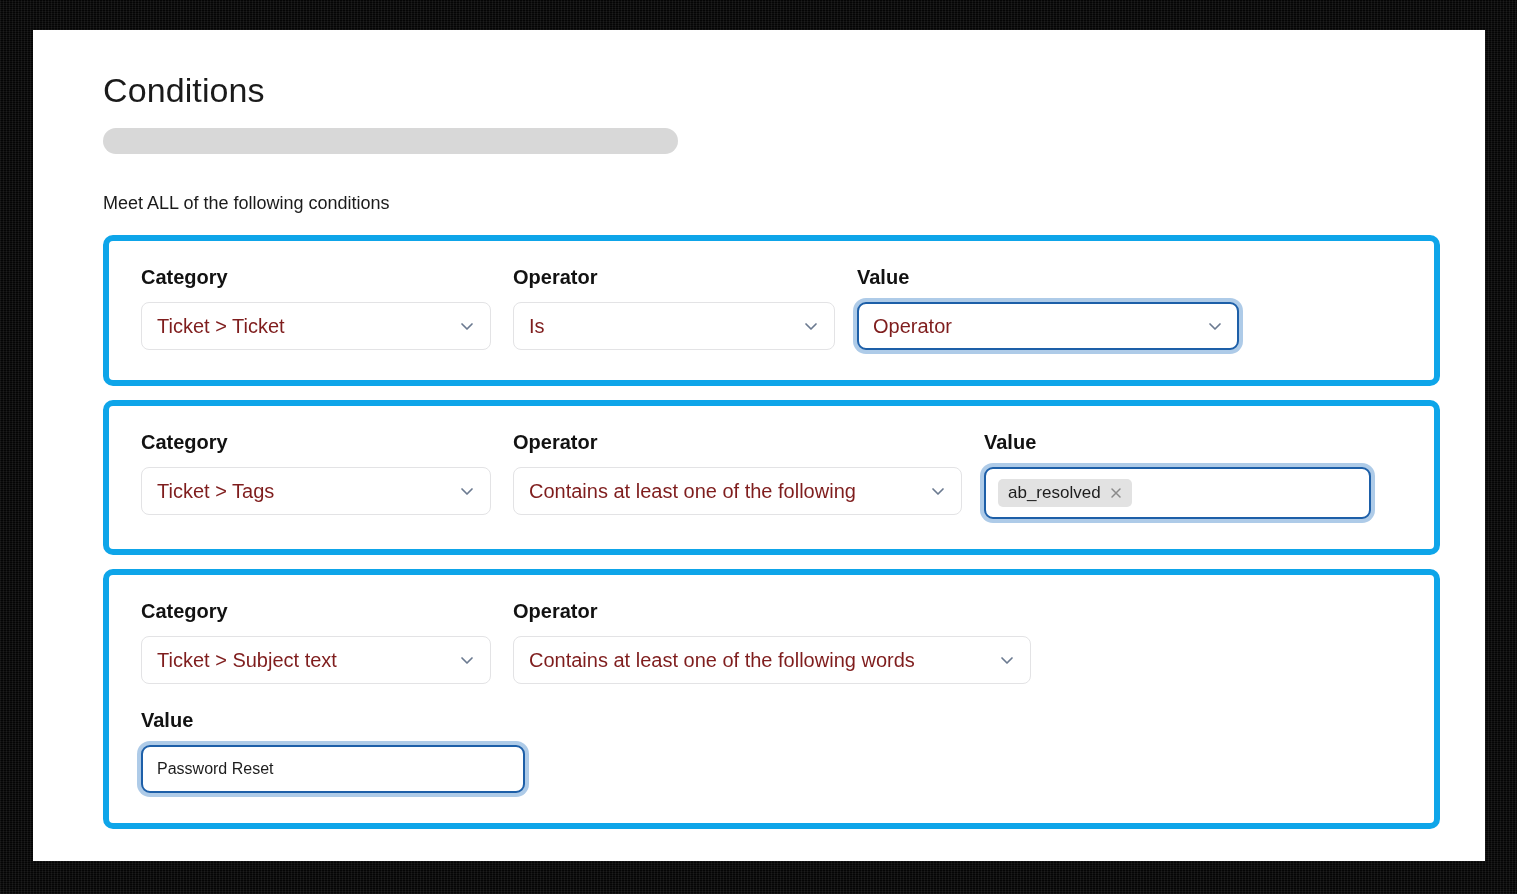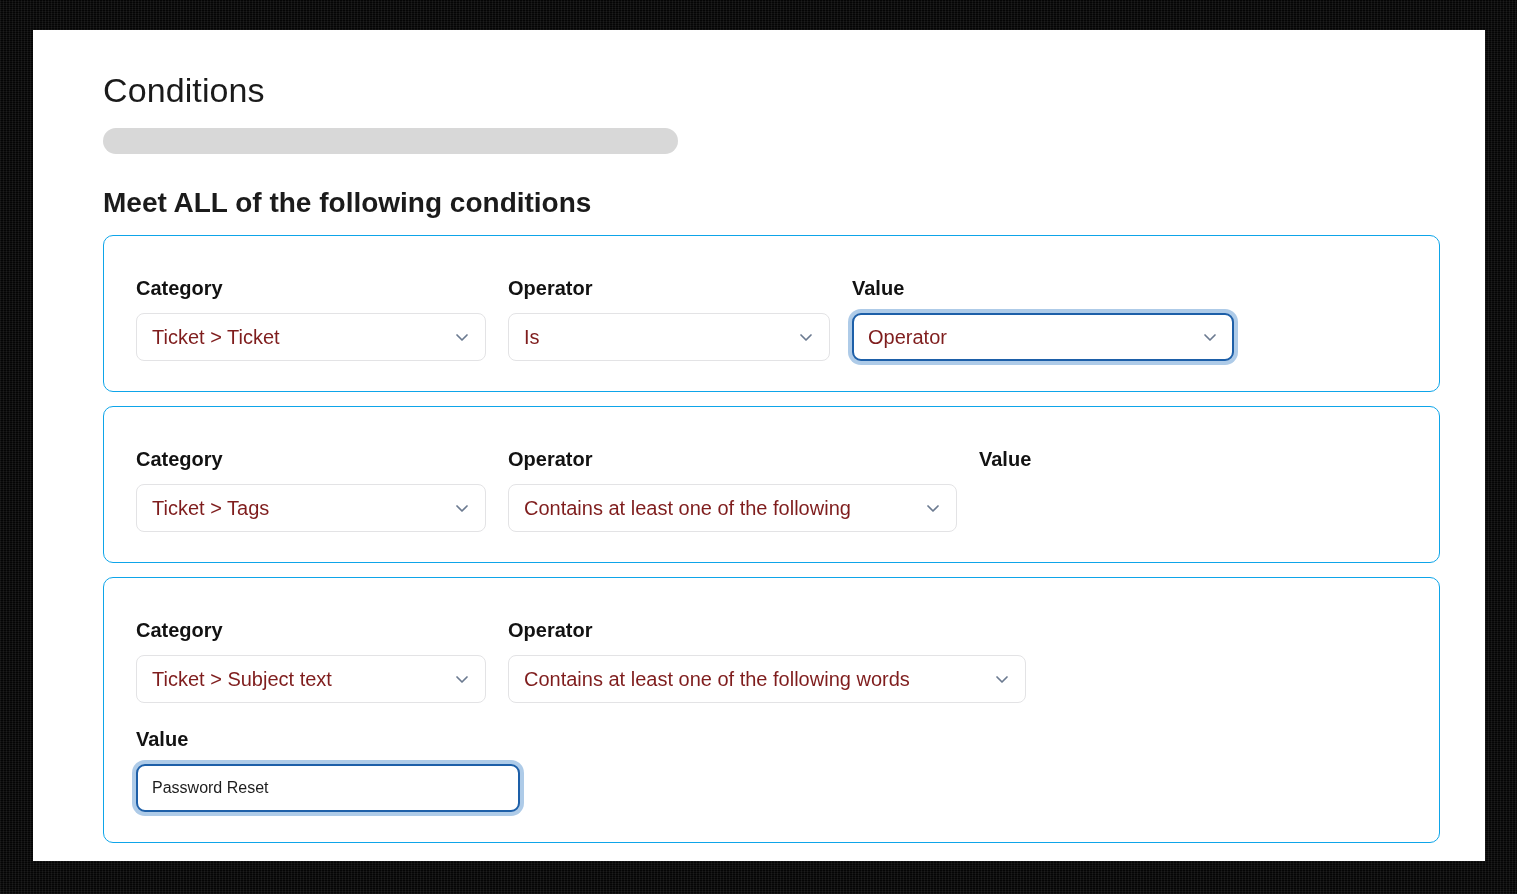--- a/index.html
+++ b/index.html
@@ -48,36 +48,36 @@
   .redacted-bar {
     margin-top: 18px;
     width: 575px;
     height: 26px;
     border-radius: 13px;
     background: #d8d8d8;
   }
 
   .meet-all-label {
     margin-top: 37px;
-    font-size: 28px;
-    font-weight: 700;
+    font-size: 18px;
+    font-weight: 400;
     color: #1b1b1b;
     line-height: 24px;
   }
 
   .conditions-list {
     margin-top: 20px;
     width: 1337px;
   }
 
   .condition-card {
-    border: 1px solid #0ea5e9;
+    border: 6px solid #0ea5e9;
     border-radius: 10px;
     background: #ffffff;
-    padding: 40px 32px 30px 32px;
+    padding: 24px 32px 30px 32px;
     margin-bottom: 14px;
   }
 
   .field-row {
     display: flex;
     align-items: flex-start;
     gap: 22px;
   }
 
   .field-group { display: flex; flex-direction: column; }
@@ -253,20 +253,30 @@
                 <span class="chev">
                   <svg width="18" height="18" viewBox="0 0 18 18" fill="none">
                       <path d="M4 7l5 5 5-5" stroke="#6b7a90" stroke-width="1.7" stroke-linecap="round" stroke-linejoin="round"></path>
                     </svg>
                 </span>
               </div>
             </div>
 
             <div class="field-group w-val-2">
               <div class="field-label">Value</div>
+              <div class="tag-field focus-ring">
+                <span class="tag-chip">
+                  <span class="tag-chip-label">ab_resolved</span>
+                  <span class="tag-x">
+                    <svg width="14" height="14" viewBox="0 0 14 14" fill="none">
+                        <path d="M3 3l8 8M11 3l-8 8" stroke="#8a8a8a" stroke-width="1.5" stroke-linecap="round"></path>
+                      </svg>
+                  </span>
+                </span>
+              </div>
             </div>
           </div>
         </div>
 
         <div class="condition-card">
           <div class="field-row">
             <div class="field-group w-cat">
               <div class="field-label">Category</div>
               <div class="select-control">
                 <span class="select-text">Ticket &gt; Subject text</span>

